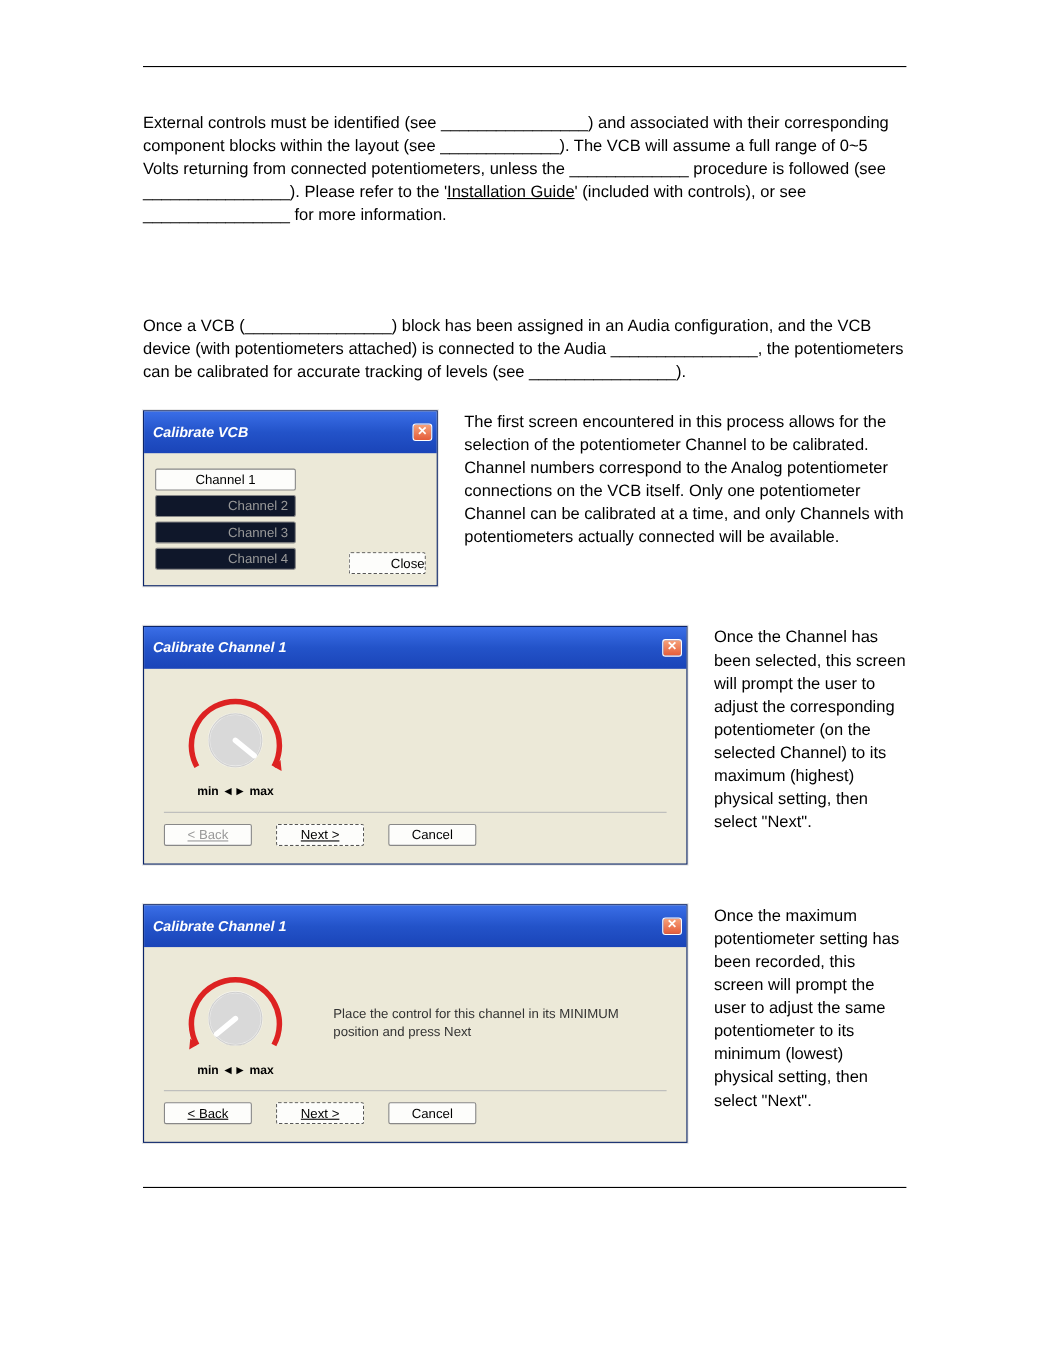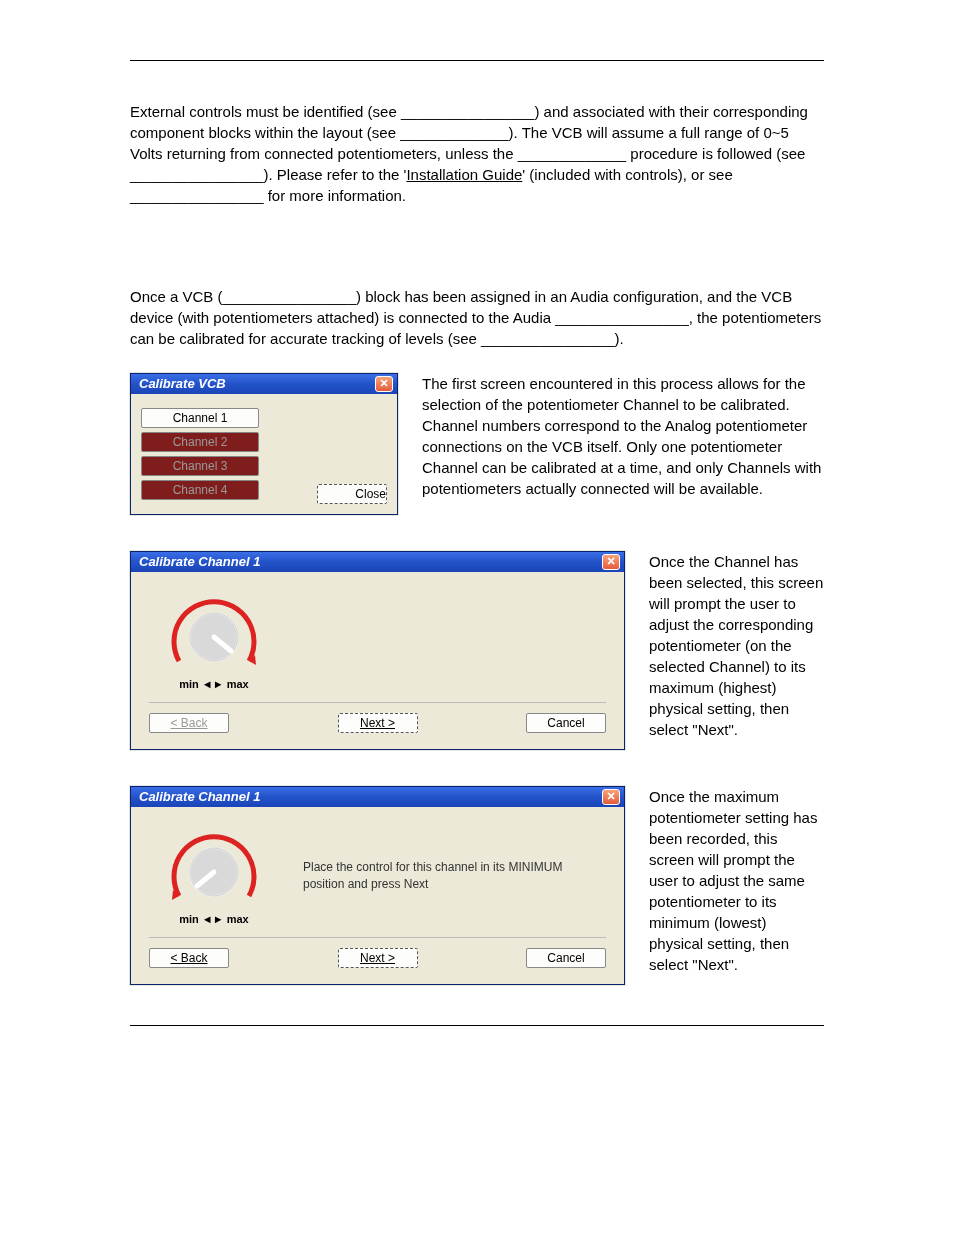--- a/index.html
+++ b/index.html
@@ -29,21 +29,21 @@
   .dialog {
     border: 1px solid #0a246a;
     background: #ece9d8;
     box-shadow: 0 0 0 1px rgba(0,0,0,0.1);
     font-family: Tahoma, Arial, sans-serif;
   }
   .titlebar {
     display: flex;
     align-items: center;
     justify-content: space-between;
-    height: 20px;
+    height: 38px;
     padding: 0 4px 0 8px;
     background: linear-gradient(to bottom, #3a6ee7 0%, #2353c9 50%, #1a44b8 100%);
     color: #fff;
     font-weight: bold;
     font-size: 13px;
     font-style: italic;
   }
   .close-btn {
     width: 18px; height: 16px;
     background: linear-gradient(to bottom, #f7a27a, #e45c3a);
@@ -57,53 +57,53 @@
   .dialog-body {
     padding: 10px;
     font-size: 12px;
     color: #000;
   }
 
   
   .dlg1 { width: 268px; }
   .channel-btn {
     display: block;
-    width: 118px;
+    width: 128px;
     margin: 4px 0;
     padding: 2px 6px;
     text-align: center;
     font-size: 12px;
     border: 1px solid #888;
     background: #fdfdfb;
     color: #000;
     border-radius: 2px;
     cursor: pointer;
   }
-  .channel-btn.disabled { color: #999; background: #7f1d1d; cursor: default; }
+  .channel-btn.disabled { color: #999; background: #0f172a; cursor: default; text-align: right; }
   .dlg1-row { display:flex; justify-content:space-between; align-items:flex-end; }
   .close-btn2 {
     width: 70px;
     padding: 2px 0;
     text-align: right;
     font-size: 12px;
     border: 1px dashed #555;
     background: #fdfdfb;
     border-radius: 2px;
     cursor: pointer;
   }
 
   
   .dlg-wide { width: 495px; }
   .wiz-body { padding: 14px 18px 10px 18px; }
   .wiz-top { display:flex; gap:24px; align-items:center; min-height:110px; }
   .knob-wrap { width:130px; text-align:center; font-size:11px; color:#000; }
   .knob-labels { display:flex; justify-content:center; font-weight:bold; padding:0 2px; margin-top:-2px;}
   .wiz-text { font-size:12px; color:#333; flex:1; }
   .wiz-sep { border-top:1px solid #bbb; margin:6px 0 10px 0; }
-  .wiz-btnrow { display:flex; justify-content:space-between; gap:10px; padding-bottom:6px; }
+  .wiz-btnrow { display:flex; justify-content:flex-start; gap:22px; padding-bottom:6px; }
   .wiz-btn {
     width:80px; padding:2px 0; font-size:12px; text-align:center;
     border:1px solid #888; background:#fdfdfb; border-radius:2px; cursor:pointer;
   }
   .wiz-btn.disabled { color:#999; cursor:default; }
   .wiz-btn.default { border:1px dashed #555; }
 
   
   .row-flex { display:flex; gap:24px; align-items:flex-start; margin-top:24px; }
   .row-flex .side-text { flex:1; font-size:15px; }

